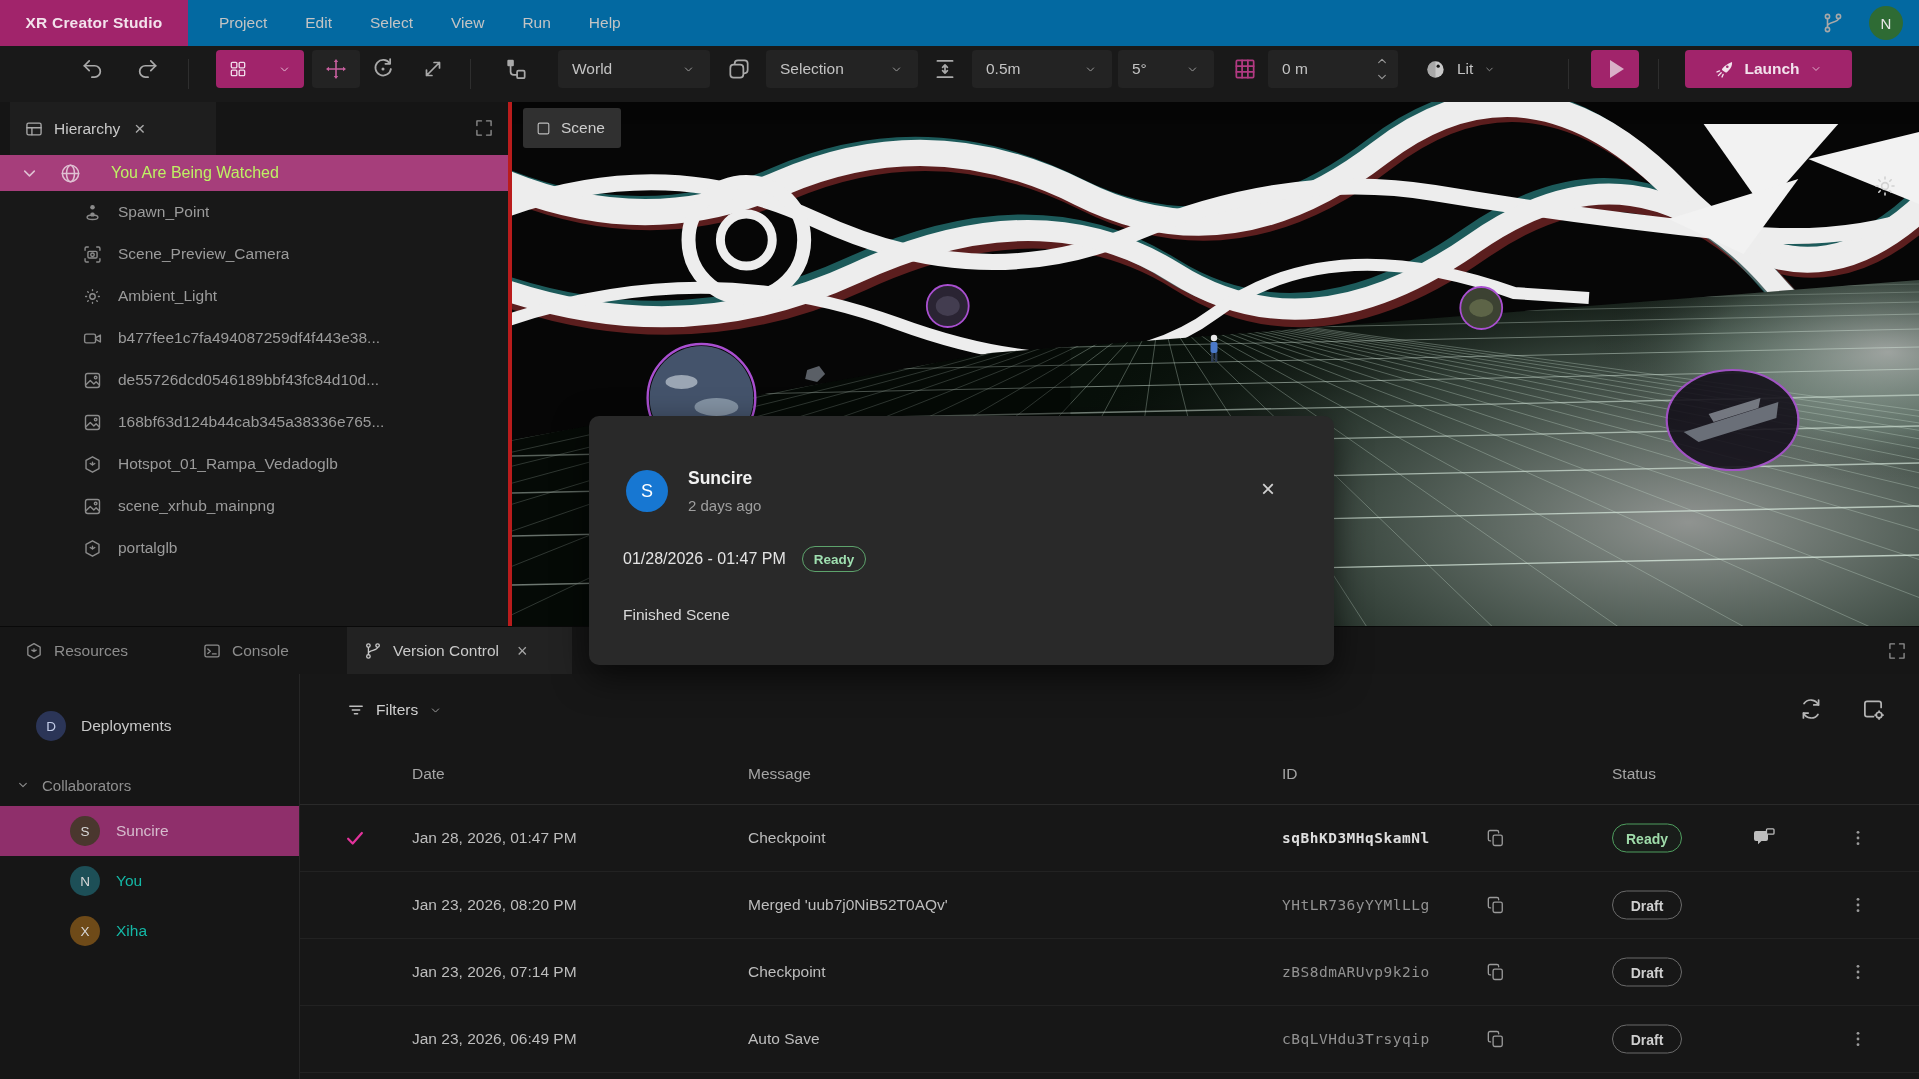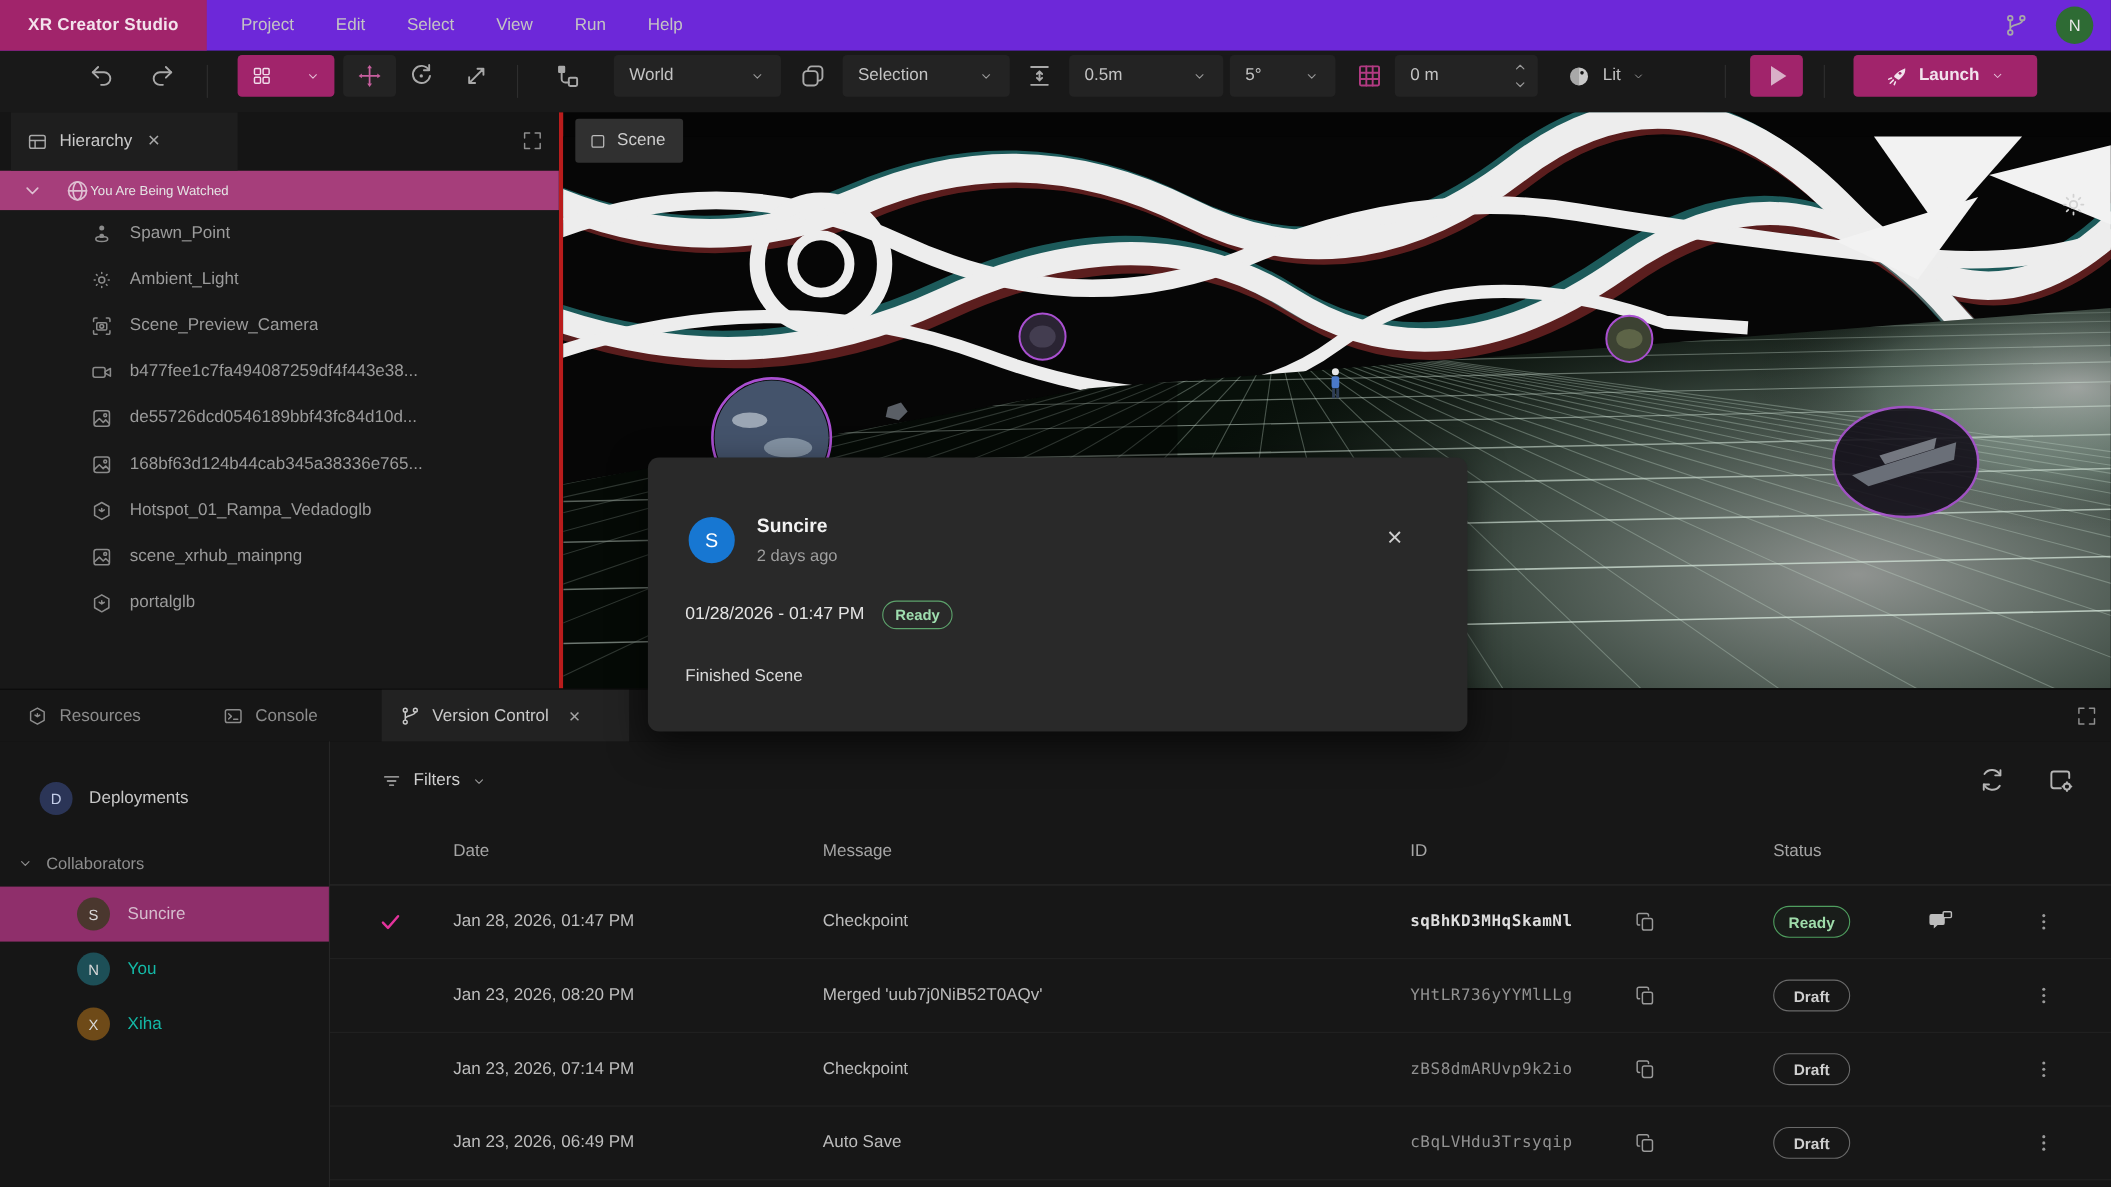--- a/index.html
+++ b/index.html
@@ -10,21 +10,21 @@
     --text:#c6c6c6;
     --dim:#8f8f8f;
   }
   *{margin:0;padding:0;box-sizing:border-box}
   body{background:#000;font-family:"Liberation Sans",sans-serif;-webkit-font-smoothing:antialiased}
   #app{position:relative;width:1919px;height:1079px;background:var(--bg);overflow:hidden;color:var(--text)}
   .ico{display:inline-flex;align-items:center;justify-content:center}
   .ico svg{width:100%;height:100%}
 
   
-  .menubar{position:absolute;left:0;top:0;width:100%;height:46px;background:#6d28d9;display:flex;align-items:center;z-index:20}
+  .menubar{position:absolute;left:0;top:0;width:100%;height:46px;background:#0369a1;display:flex;align-items:center;z-index:20}
   .title-box{width:188px;height:46px;background:var(--accent);color:#f3e2ec;font-weight:700;font-size:15.5px;display:flex;align-items:center;justify-content:center;letter-spacing:.2px}
   .menus{display:flex;margin-left:12px}
   .menu-item{padding:0 19px;line-height:46px;font-size:15.5px;color:#c4c4c4;cursor:default}
   .mb-right{position:absolute;right:0;top:0;height:46px;display:flex;align-items:center;gap:24px;padding-right:16px}
   .branch-ic{width:24px;height:24px;color:#a8a8a8}
   .avatar-n{width:34px;height:34px;border-radius:50%;background:#2e6b34;color:#e9e9e9;font-size:15px;display:flex;align-items:center;justify-content:center}
 
   
   .toolbar{position:absolute;left:0;top:46px;width:100%;height:56px;background:#191919;z-index:19}
   .tb-abs{position:absolute}
@@ -44,21 +44,21 @@
   .hierarchy{position:absolute;left:0;top:102px;width:508px;height:524px;background:var(--panel);z-index:10}
   .h-tabstrip{position:relative;height:53px;background:#151515}
   .h-tab{position:absolute;left:10px;top:0;width:206px;height:53px;background:#1e1e1e;display:flex;align-items:center;cursor:pointer}
   .h-tab .ico{width:20px;height:20px;margin-left:14px;color:#a9a9a9}
   .h-tab .lbl{margin-left:10px;font-size:15.5px;color:#c9c9c9}
   .h-tab .x{margin-left:14px;color:#a9a9a9;font-size:19px;cursor:pointer}
   .h-expand{position:absolute;right:14px;top:16px;width:20px;height:20px;color:#8f8f8f;cursor:pointer}
   .h-root{height:36px;background:#a63e7b;display:flex;align-items:center;cursor:pointer}
   .h-root .chev{width:16px;height:16px;margin-left:12px;color:#dcb8cc}
   .h-root .ico{width:23px;height:23px;margin-left:18px;color:#dfc0d2}
-  .h-root .lbl{margin-left:0;font-size:12px;color:#e5e5e5}
+  .h-root .lbl{margin-left:29px;font-size:16px;color:#bef264}
   .hier-row{height:42px;display:flex;align-items:center;cursor:pointer}
   .hier-row .ico{width:21px;height:21px;margin-left:82px;color:#8b8b8b;flex:none}
   .hier-row .lbl{margin-left:15px;font-size:15.5px;color:#9b9b9b;white-space:nowrap;overflow:hidden}
 
   
   .viewport{position:absolute;left:508px;top:102px;width:1411px;height:524px;background:#050505;border-left:4px solid #b91c1c;z-index:5;cursor:crosshair}
   .viewport svg.scene{position:absolute;inset:0;width:100%;height:100%}
   .scene-tab{position:absolute;left:11px;top:6px;height:40px;padding:0 16px 0 12px;background:rgba(52,52,52,.92);border-radius:3px;display:flex;align-items:center;gap:9px;cursor:pointer}
   .scene-tab .ico{width:17px;height:17px;color:#bdbdbd}
   .scene-tab .lbl{font-size:15.5px;color:#cdcdcd}
@@ -354,35 +354,35 @@
               <circle cx="12" cy="6" r="2.6" fill="currentColor" stroke="none"></circle>
               <path d="M9.6 13.8c0-2.3 4.8-2.3 4.8 0l-.6 2.7h-3.6z" fill="currentColor" stroke="none"></path>
               <ellipse cx="12" cy="17.4" rx="6.2" ry="2.6"></ellipse>
             </svg>
           </span>
     <span class="lbl">Spawn_Point</span>
   </div>
         <div class="hier-row">
     <span class="ico">
             <svg viewBox="0 0 24 24" fill="none" stroke="currentColor" stroke-width="1.6" stroke-linecap="round" stroke-linejoin="round">
-              <circle cx="12" cy="12" r="3.1"></circle>
-              <path d="M12 5.2v-1M12 19.8v-1M5.2 12h-1M19.8 12h-1M7.2 7.2l-.7-.7M17.5 17.5l-.7-.7M16.8 7.2l.7-.7M6.5 17.5l.7-.7"></path>
-            </svg>
-          </span>
-    <span class="lbl">Ambient_Light</span>
-  </div>
-        <div class="hier-row">
-    <span class="ico">
-            <svg viewBox="0 0 24 24" fill="none" stroke="currentColor" stroke-width="1.6" stroke-linecap="round" stroke-linejoin="round">
               <path d="M7.2 3.5H5A1.5 1.5 0 0 0 3.5 5v2.2M16.8 3.5H19A1.5 1.5 0 0 1 20.5 5v2.2M20.5 16.8V19a1.5 1.5 0 0 1-1.5 1.5h-2.2M3.5 16.8V19A1.5 1.5 0 0 0 5 20.5h2.2"></path>
               <rect x="6.8" y="8.4" width="10.4" height="7.6" rx="1.4"></rect>
               <circle cx="12" cy="12.2" r="2"></circle>
             </svg>
           </span>
     <span class="lbl">Scene_Preview_Camera</span>
+  </div>
+        <div class="hier-row">
+    <span class="ico">
+            <svg viewBox="0 0 24 24" fill="none" stroke="currentColor" stroke-width="1.6" stroke-linecap="round" stroke-linejoin="round">
+              <circle cx="12" cy="12" r="3.1"></circle>
+              <path d="M12 5.2v-1M12 19.8v-1M5.2 12h-1M19.8 12h-1M7.2 7.2l-.7-.7M17.5 17.5l-.7-.7M16.8 7.2l.7-.7M6.5 17.5l.7-.7"></path>
+            </svg>
+          </span>
+    <span class="lbl">Ambient_Light</span>
   </div>
         <div class="hier-row">
     <span class="ico">
             <svg viewBox="0 0 24 24" fill="none" stroke="currentColor" stroke-width="1.6" stroke-linecap="round" stroke-linejoin="round">
               <rect x="3" y="7" width="12.5" height="10" rx="2"></rect>
               <path d="M15.5 11.2 21 8v8l-5.5-3.2z"></path>
             </svg>
           </span>
     <span class="lbl">b477fee1c7fa494087259df4f443e38...</span>
   </div>

